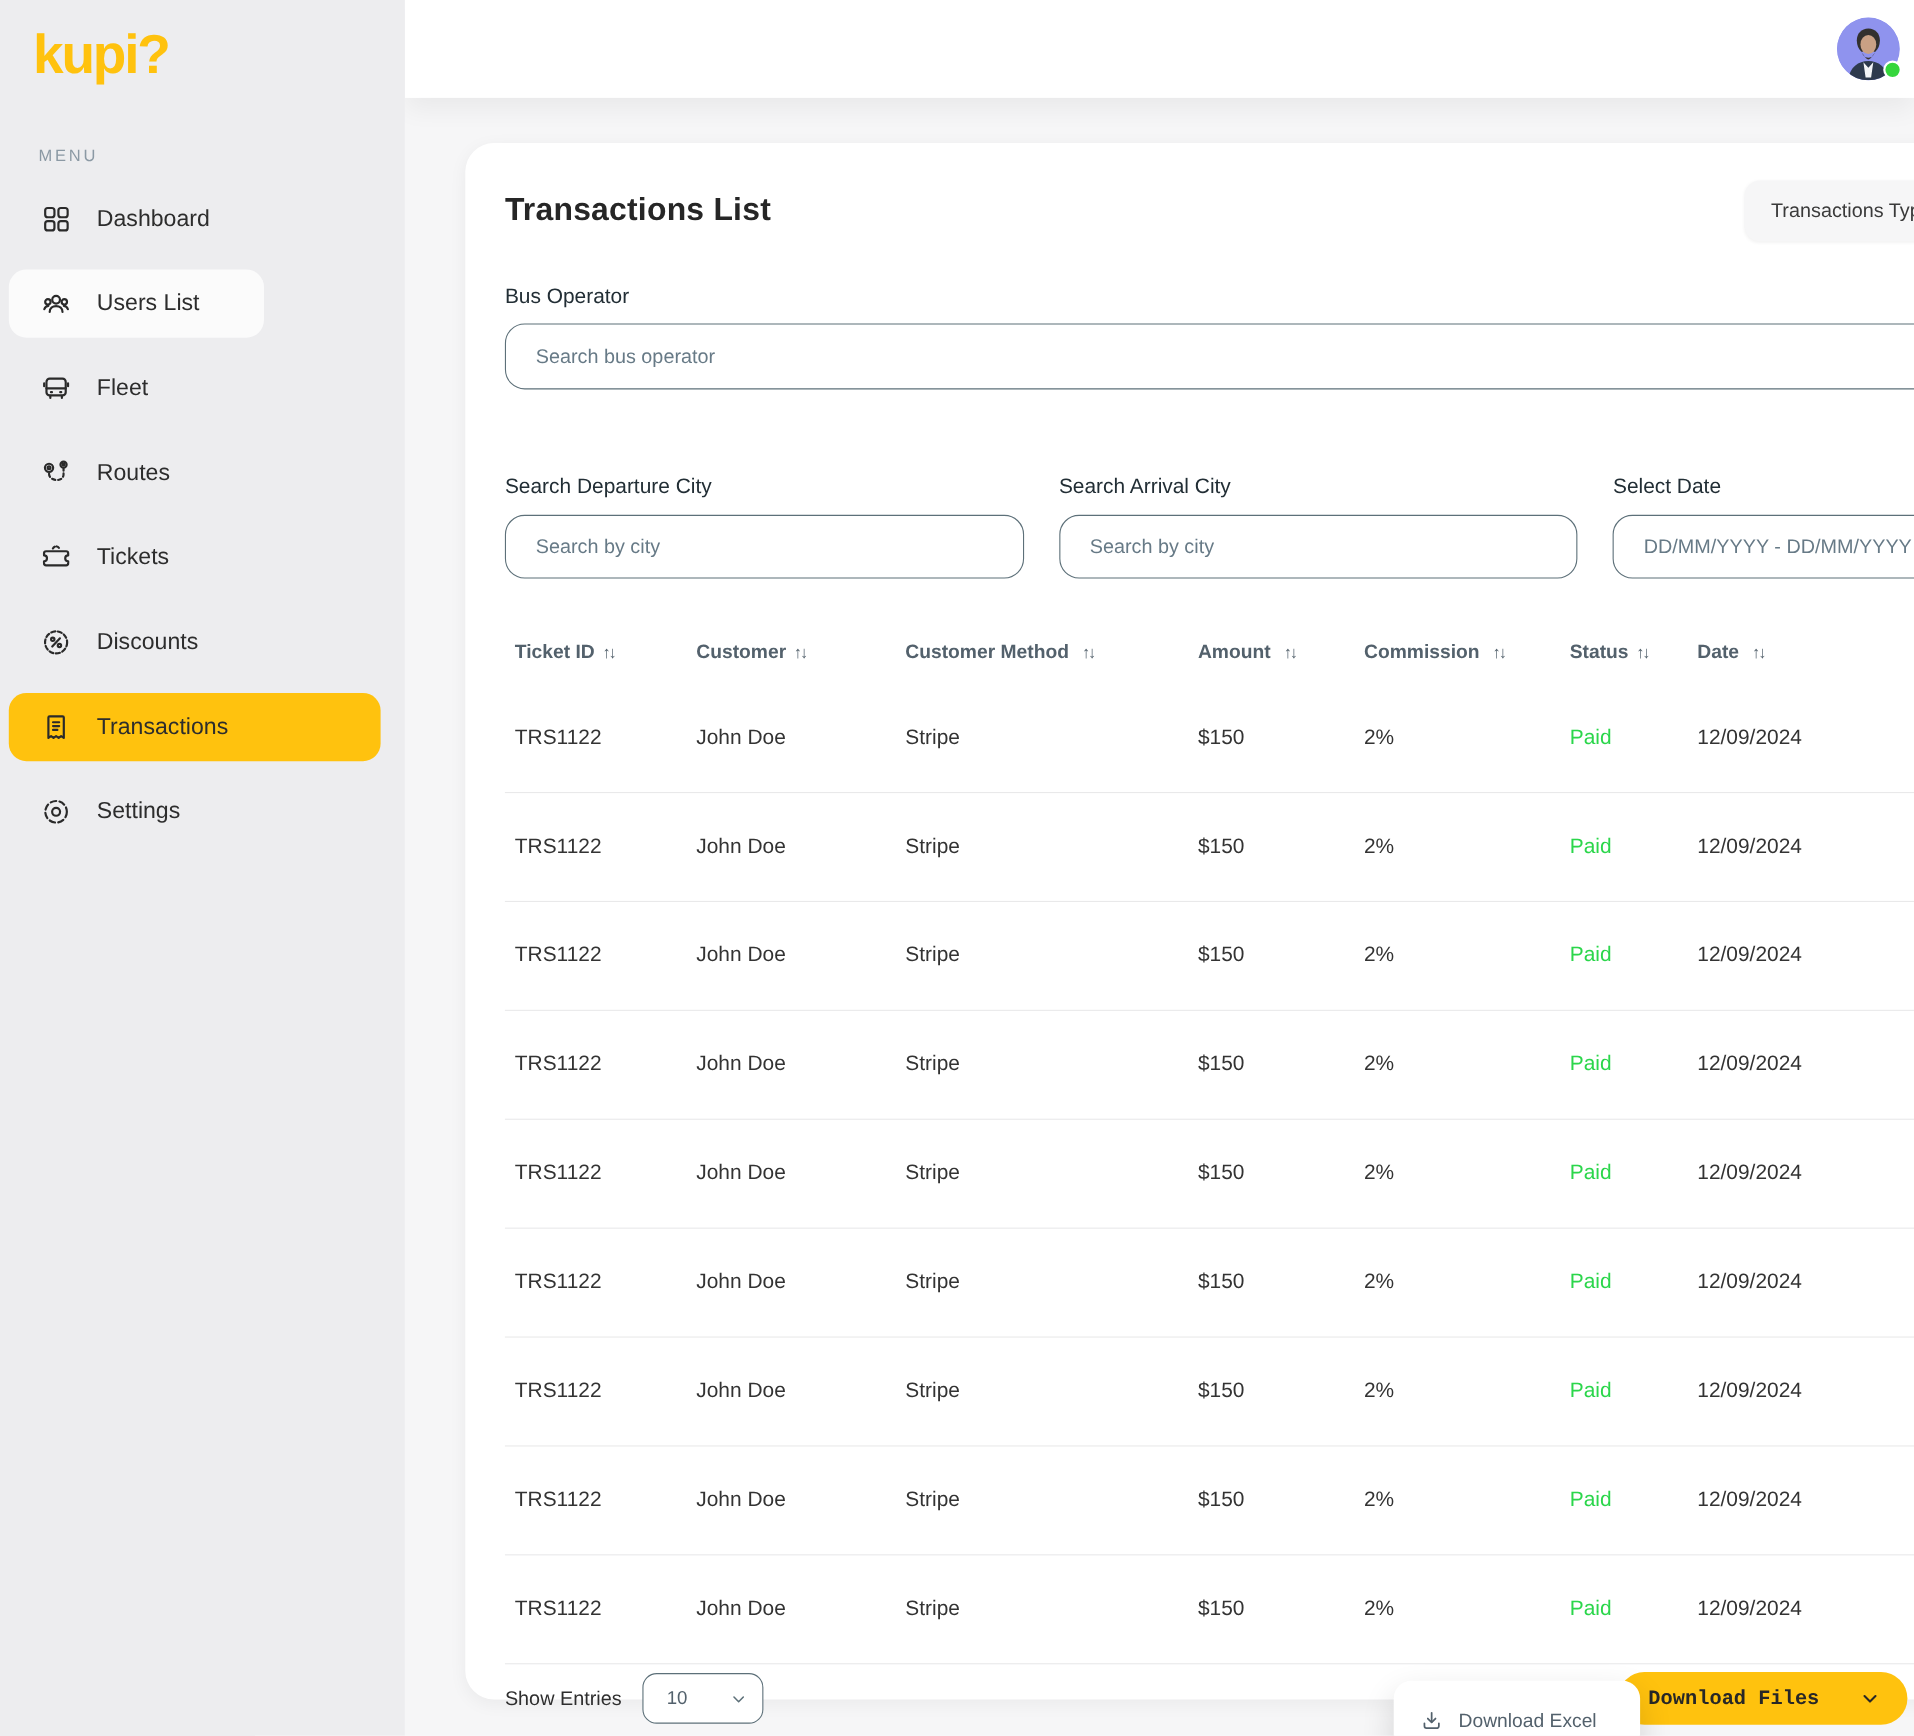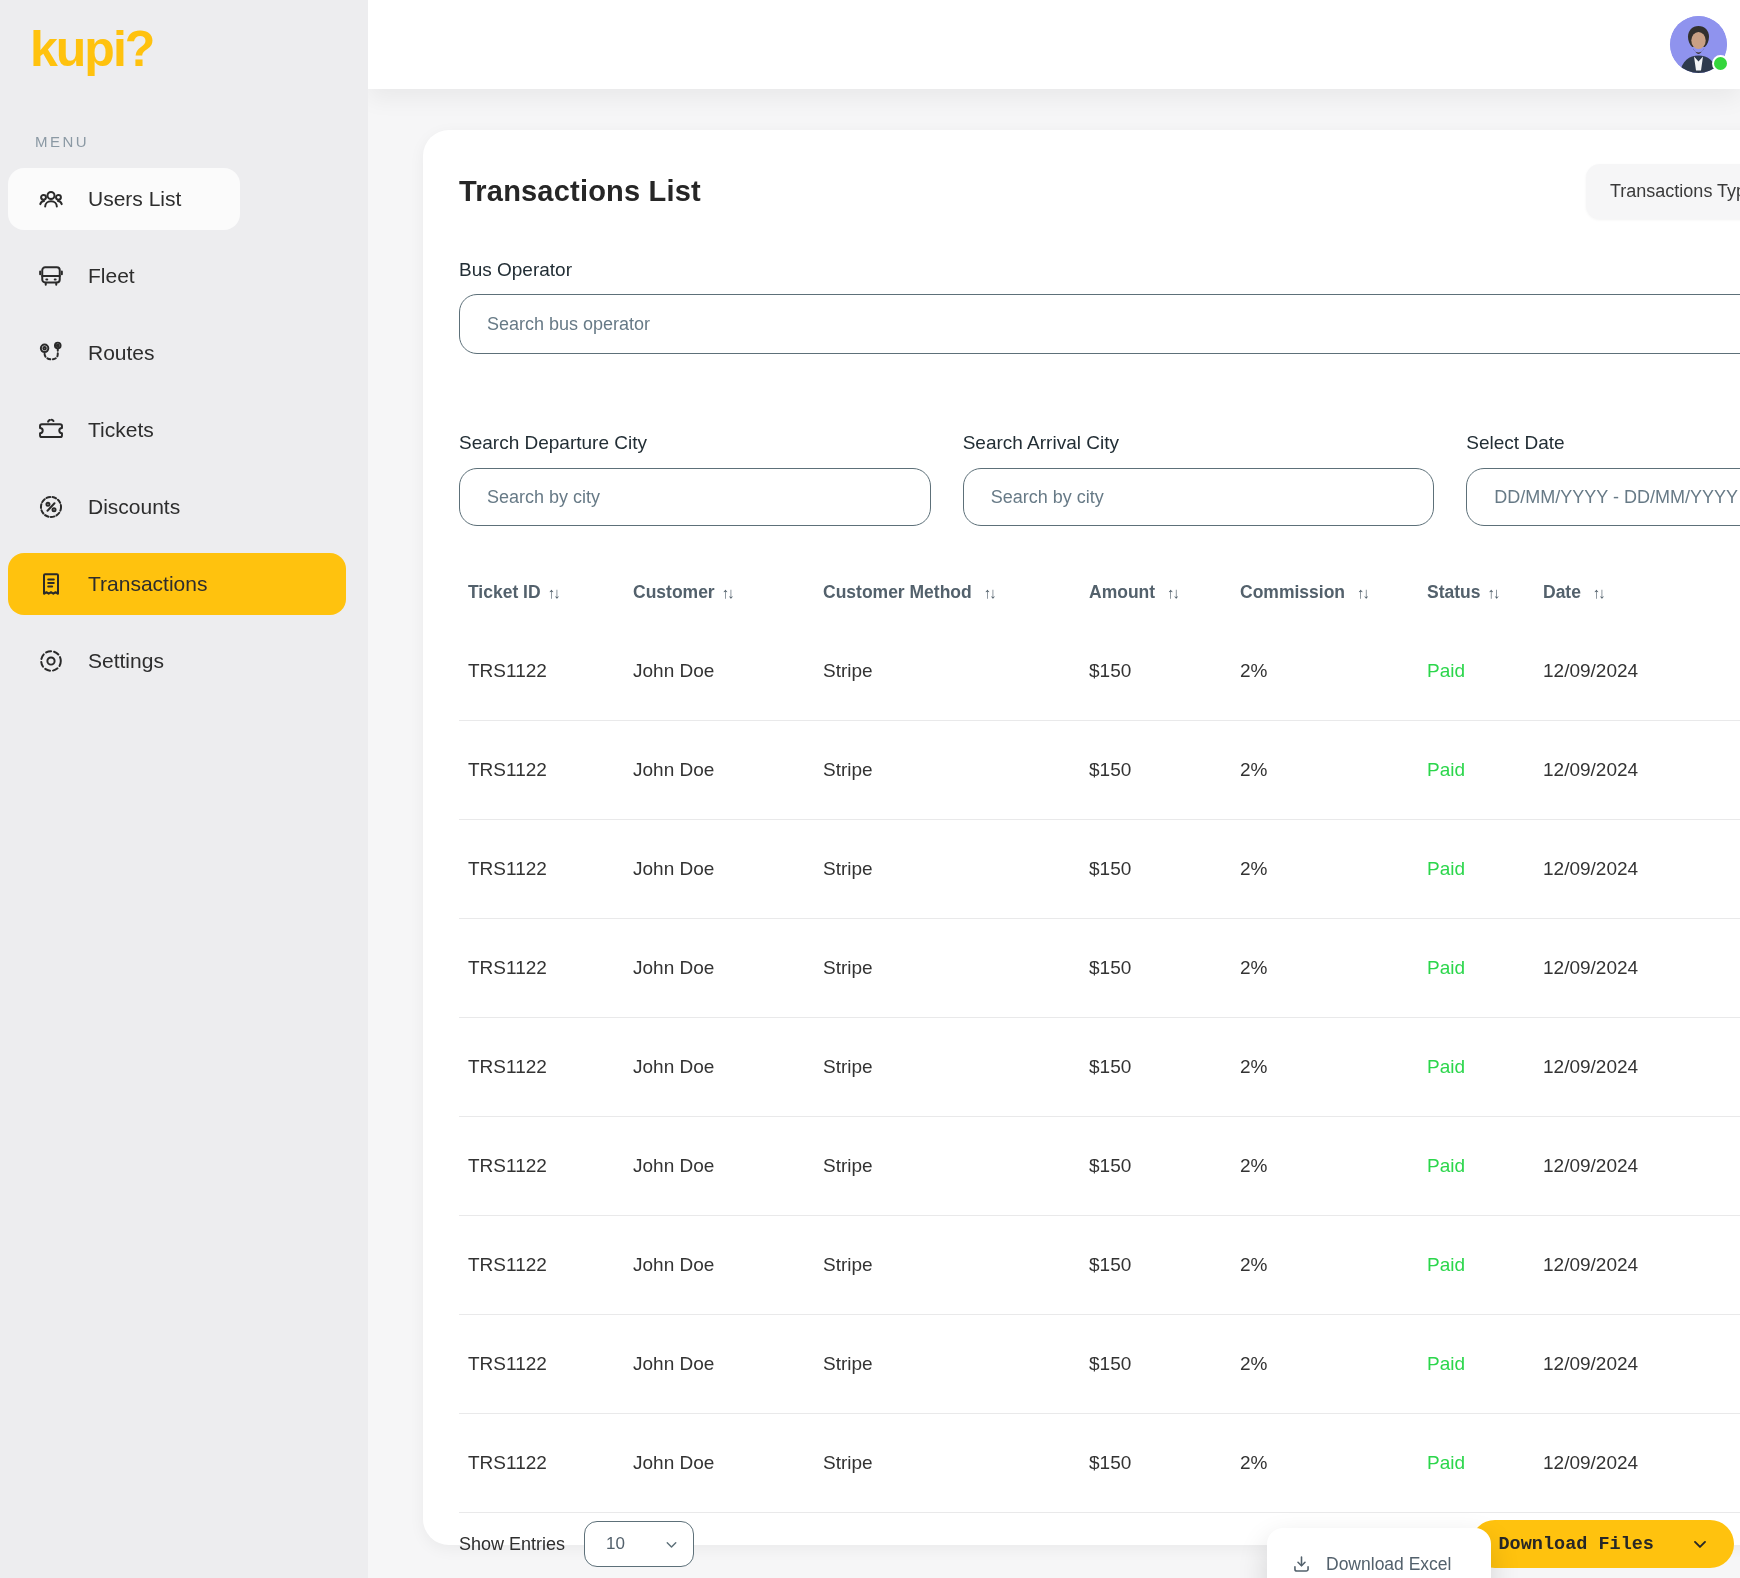--- a/index.html
+++ b/index.html
@@ -75,20 +75,31 @@
   .dl-menu-item svg { width:21px; height:21px; stroke:#53616C; fill:none; stroke-width:1.8; stroke-linecap:round; stroke-linejoin:round; }
 </style>
 </head>
 <body>
 
 <aside class="sidebar">
   <div class="logo">kupi?</div>
   <div class="menu-label">MENU</div>
   <nav class="nav">
 
+    <div class="nav-item">
+      <span class="nicon">
+        <svg viewBox="0 0 24 24">
+            <rect x="3.5" y="3.5" width="7.2" height="7.2" rx="2"></rect>
+            <rect x="13.8" y="3.5" width="7.2" height="7.2" rx="2"></rect>
+            <rect x="3.5" y="13.8" width="7.2" height="7.2" rx="2"></rect>
+            <rect x="13.8" y="13.8" width="7.2" height="7.2" rx="2"></rect>
+          </svg>
+      </span>
+      <span>Dashboard</span>
+    </div>
 
     <div class="nav-item hovered">
       <span class="nicon">
         <svg viewBox="0 0 24 24">
             <circle cx="12" cy="9" r="3"></circle>
             <circle cx="5.6" cy="10.6" r="2.1"></circle>
             <circle cx="18.4" cy="10.6" r="2.1"></circle>
             <path d="M7 18.5c0-2.9 2.2-4.6 5-4.6s5 1.7 5 4.6"></path>
             <path d="M2.8 16.4c.5-1.6 1.7-2.5 3.2-2.6M21.2 16.4c-.5-1.6-1.7-2.5-3.2-2.6"></path>
           </svg>

